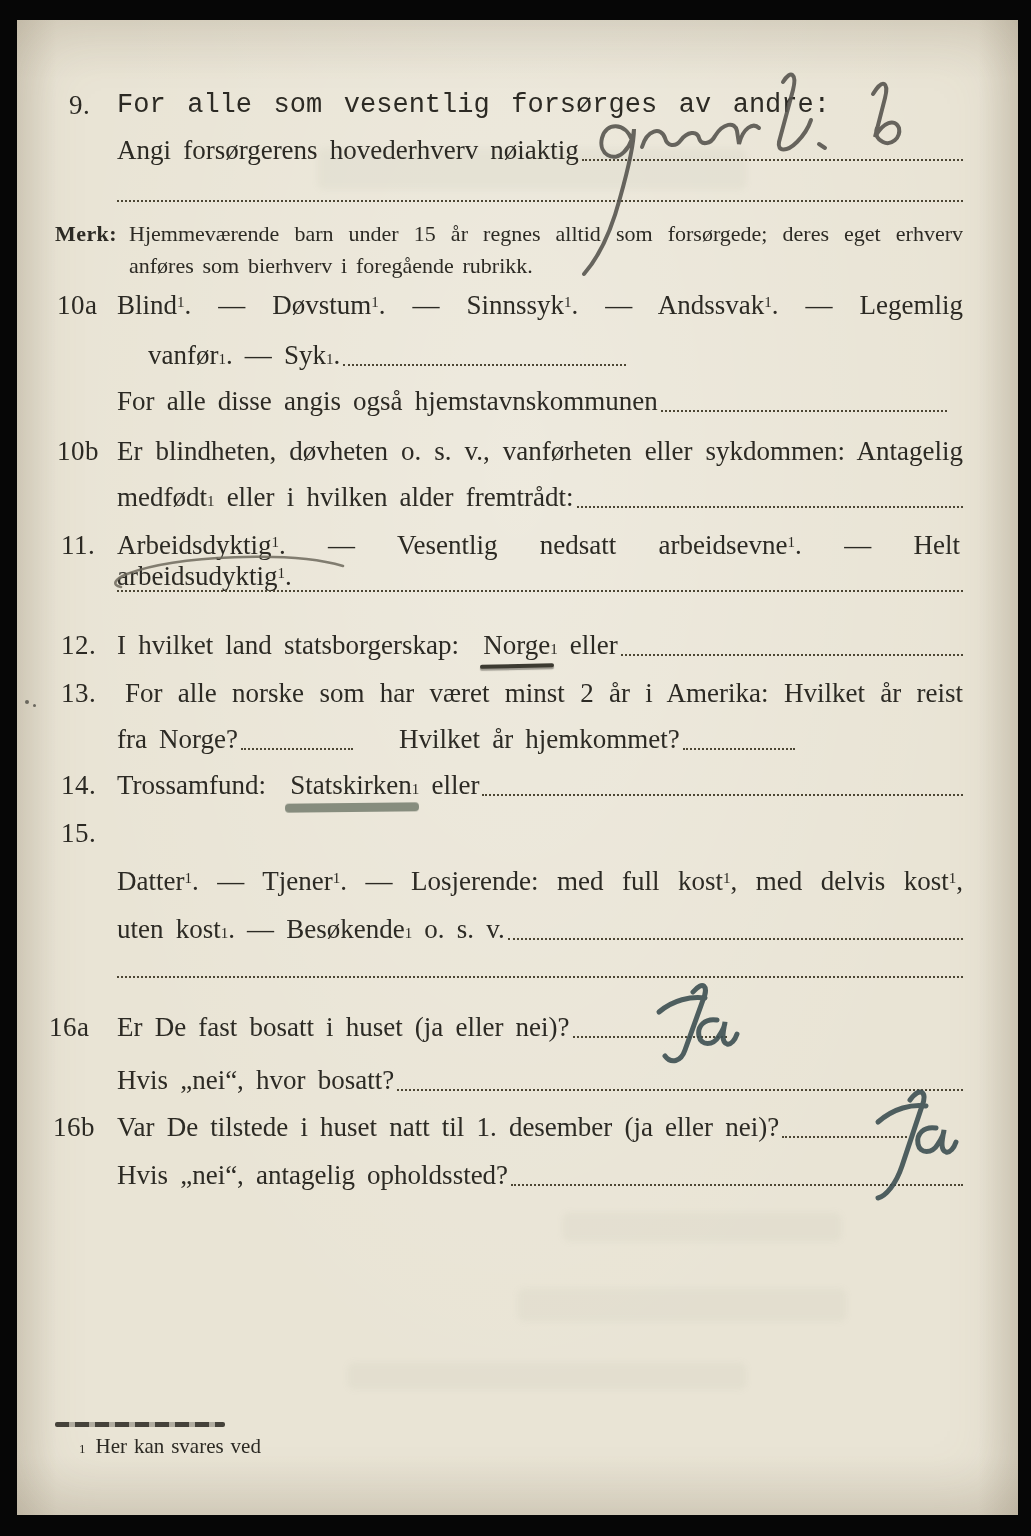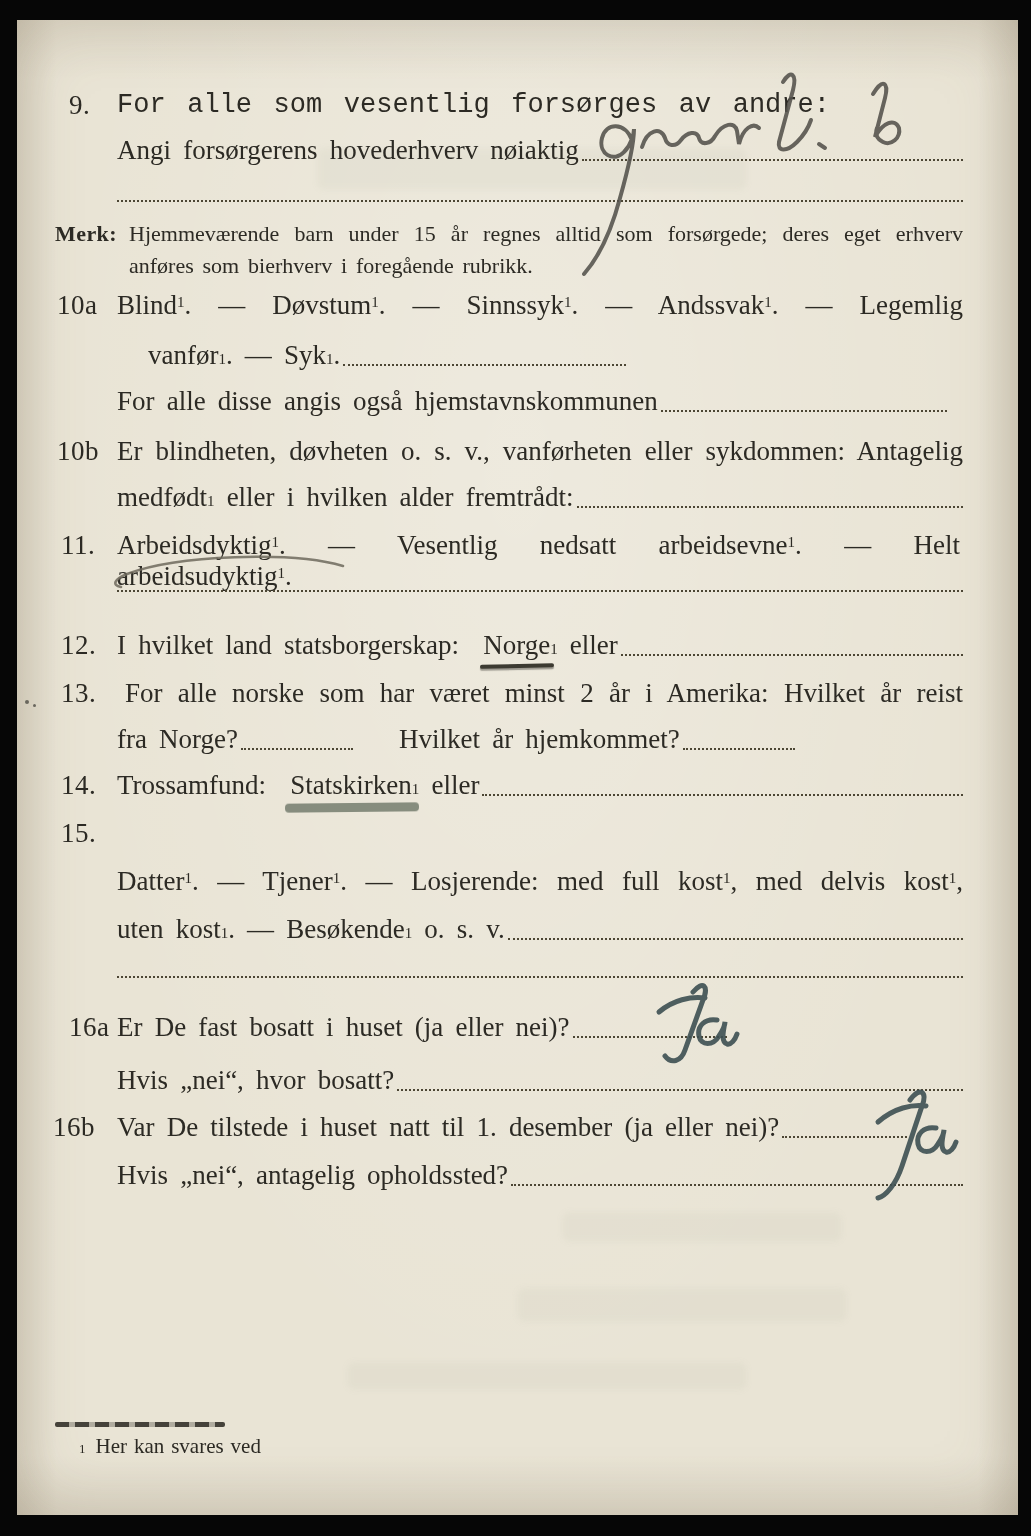--- a/index.html
+++ b/index.html
@@ -142,21 +142,21 @@
   <div class="qline flexline" style="left:100px;top:894px;right:55px;">
     <span>uten kost</span>
       <sup>1</sup>
       <span>. — Besøkende</span>
       <sup>1</sup>
       <span> o. s. v.</span>
     <span class="dots fill"></span>
   </div>
   <div class="dotrule" style="left:100px;right:55px;top:946px;"></div>
 
-  <div class="num" style="left:52px;top:992px;">16a</div>
+  <div class="num" style="left:32px;top:992px;">16a</div>
   <div class="qline flexline" style="left:100px;top:1045px;right:55px;">
     <span>Hvis „nei“, hvor bosatt?</span>
     <span class="dots fill"></span>
   </div>
   <div class="qline flexline" style="left:100px;top:992px;width:610px;">
     <span>Er De fast bosatt i huset (ja eller nei)?</span>
     <span class="dots fill"></span>
   </div>
 
   <div class="num" style="left:36px;top:1092px;">16b</div>

